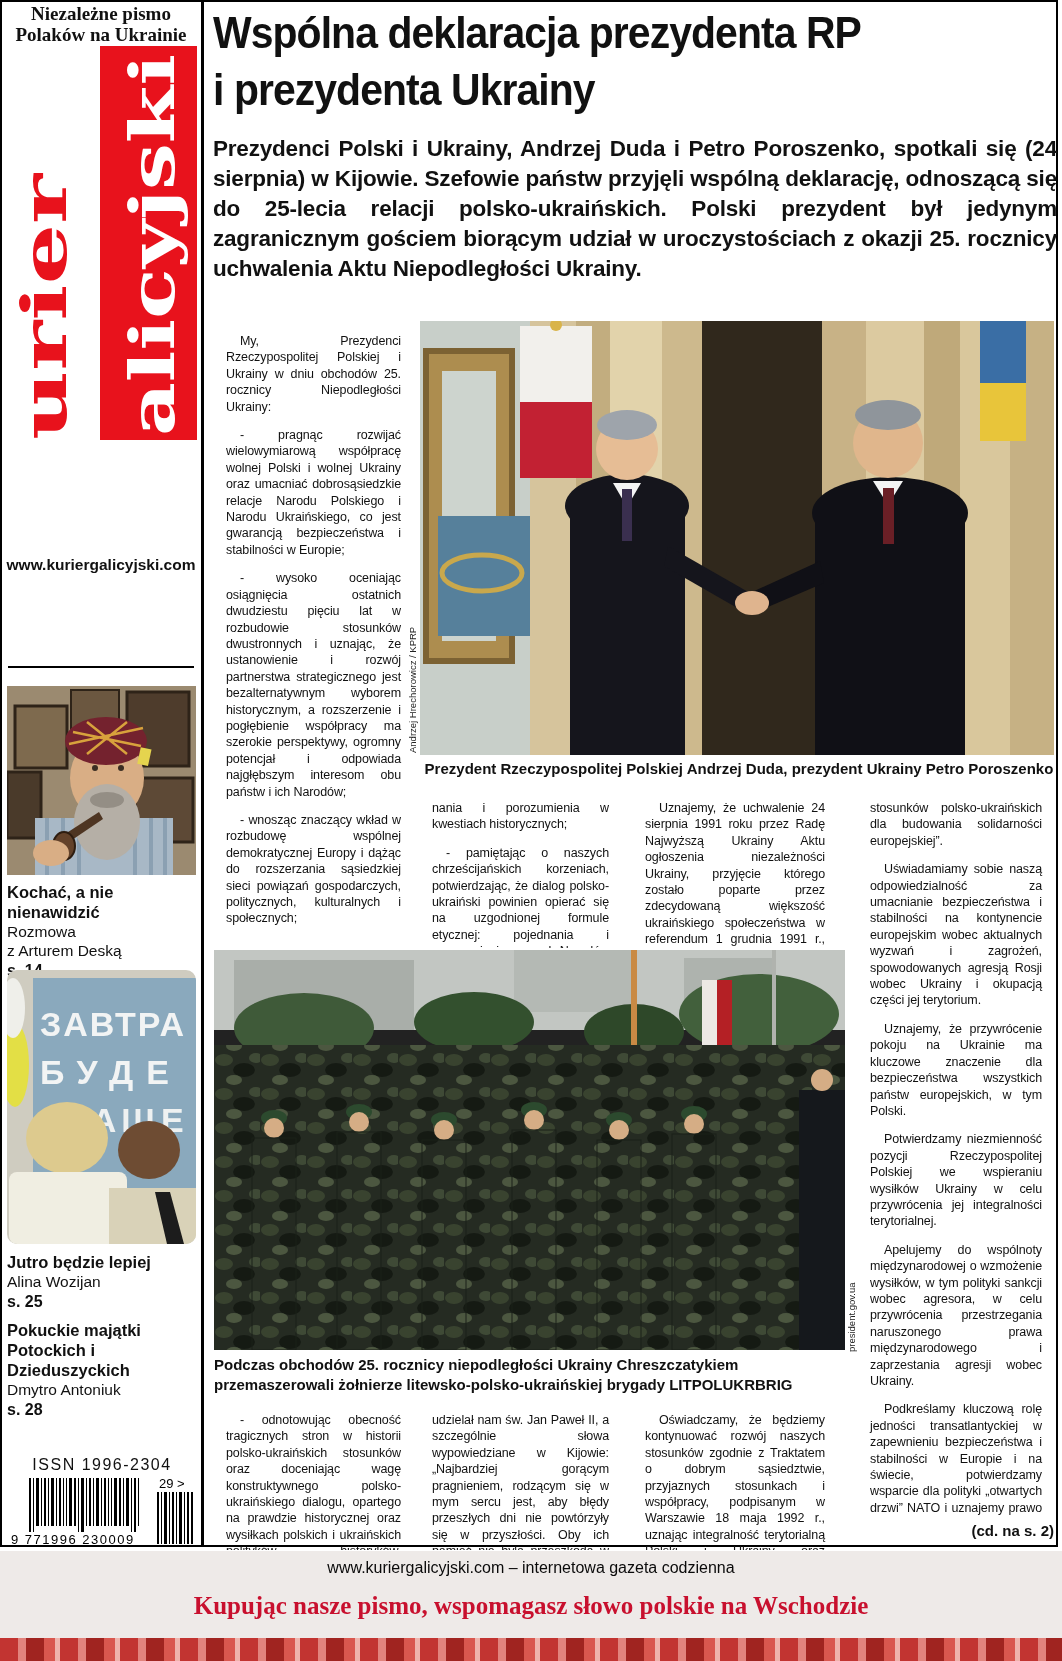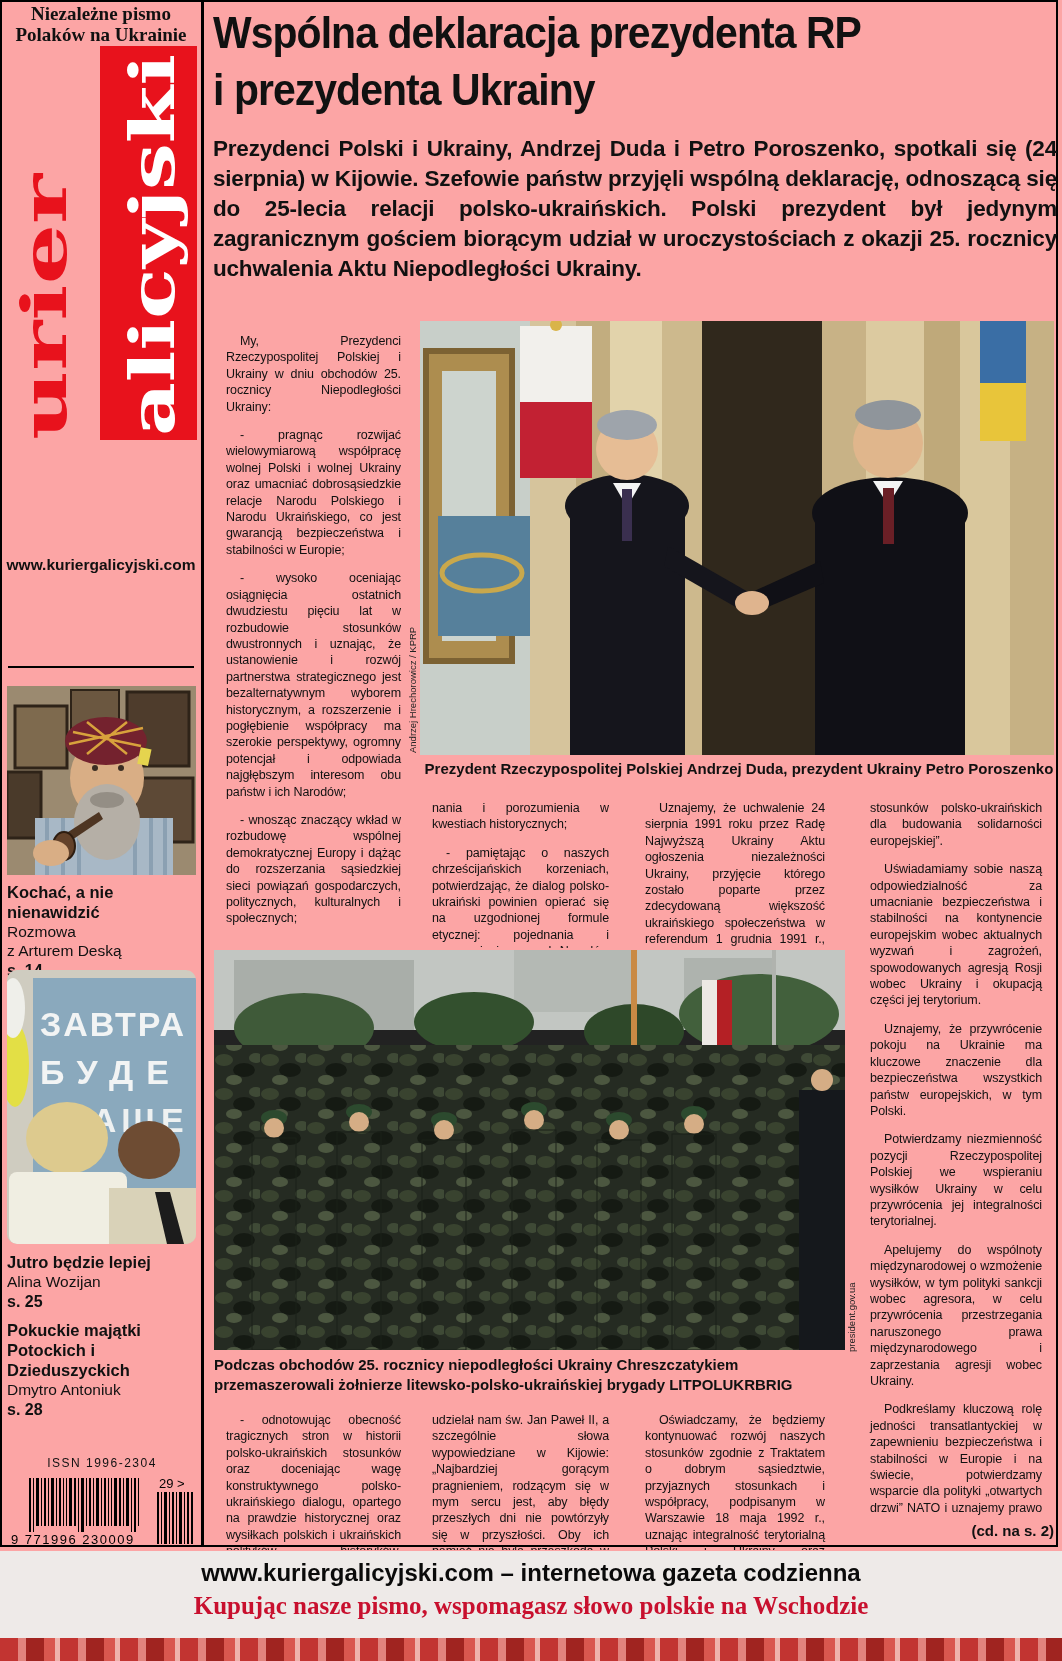--- a/index.html
+++ b/index.html
@@ -1,53 +1,53 @@
 <!DOCTYPE html>
 <html><head>
 <meta charset="utf-8">
 <style>
   html,body{margin:0;padding:0;background:#888;}
-  #page{position:relative;width:1062px;height:1661px;background:#fca5a5;margin:0 auto;
+  #page{position:relative;width:1062px;height:1661px;background:#ffffff;margin:0 auto;
         font-family:"Liberation Sans",sans-serif;color:#111;overflow:hidden;}
   .frame{position:absolute;left:0;top:0;width:1058px;height:1547px;border:2px solid #000;box-sizing:border-box;}
   .divider{position:absolute;left:201px;top:0;width:3px;height:1547px;background:#000;}
 
   
   .tagline{position:absolute;left:4px;top:3px;width:194px;text-align:center;
            font-family:"Liberation Serif",serif;font-weight:bold;font-size:19px;line-height:21px;}
   .logo-svg{position:absolute;left:4px;top:44px;width:194px;height:400px;}
   .website{position:absolute;left:4px;top:556px;width:194px;text-align:center;font-weight:bold;font-size:15.5px;}
   .dateblock{position:absolute;left:4px;top:590px;width:194px;text-align:center;font-weight:bold;
              font-size:17.5px;line-height:23px;}
   .siderule{position:absolute;left:8px;top:666px;width:186px;height:2px;background:#000;}
   .sidephoto{position:absolute;overflow:hidden;}
   .teaser{position:absolute;left:7px;width:190px;font-size:15.5px;line-height:19px;}
   .teaser .t-title{font-weight:bold;font-size:16.5px;line-height:20px;}
   .teaser .t-page{font-weight:bold;font-size:16px;margin-top:1px;}
-  .issn{position:absolute;left:7px;top:1456px;width:190px;text-align:center;font-size:12px;letter-spacing:1.5px;}
+  .issn{position:absolute;left:7px;top:1456px;width:190px;text-align:center;font-size:16px;letter-spacing:1.5px;}
   .barcode{position:absolute;left:7px;top:1478px;width:190px;height:72px;}
 
   
   .headline{position:absolute;left:213px;top:4px;width:844px;font-weight:bold;font-size:44px;line-height:57px;
             letter-spacing:-1px;transform:scaleX(.93);transform-origin:left top;white-space:nowrap;}
   .lead{position:absolute;left:213px;top:134px;width:844px;font-weight:bold;font-size:22.5px;line-height:30px;
         text-align:justify;letter-spacing:-.2px;}
   .bodycol{position:absolute;overflow:hidden;font-size:12.5px;line-height:16.4px;text-align:justify;
            letter-spacing:-.1px;}
   .bodycol p{margin:12px;text-indent:14px;}
   .bodycol p.noind{text-indent:0;}
   .photo{position:absolute;overflow:hidden;background:#222;}
   .caption{position:absolute;font-weight:bold;font-size:15px;line-height:20px;}
   .vcredit{position:absolute;white-space:nowrap;transform:rotate(-90deg);transform-origin:0 0;
            font-size:9.5px;color:#222;}
   .contnote{position:absolute;left:858px;top:1522px;width:196px;text-align:right;font-weight:bold;font-size:15px;}
 
   
   .footer{position:absolute;left:0;top:1551px;width:1062px;height:110px;background:#eeeae8;}
-  .fline1{position:absolute;left:0;top:8px;width:100%;text-align:center;font-weight:bold;font-size:24px;color:#0a0a0a;}
+  .fline1{position:absolute;left:0;top:8px;width:100%;text-align:center;font-weight:normal;font-size:16px;color:#0a0a0a;}
   .fline2{position:absolute;left:0;top:41px;width:100%;text-align:center;font-weight:bold;font-size:25px;
           font-family:"Liberation Serif",serif;color:#c8102e;}
   .fstrip{position:absolute;left:0;top:87px;width:100%;height:23px;
           background:repeating-linear-gradient(90deg,#c23431 0 18px,#e2837d 18px 26px,#a02420 26px 44px,#d9574f 44px 55px,#efb4ad 55px 60px);}
 </style>
 </head>
 <body>
 
 <div id="page">
   <div class="frame"></div>

